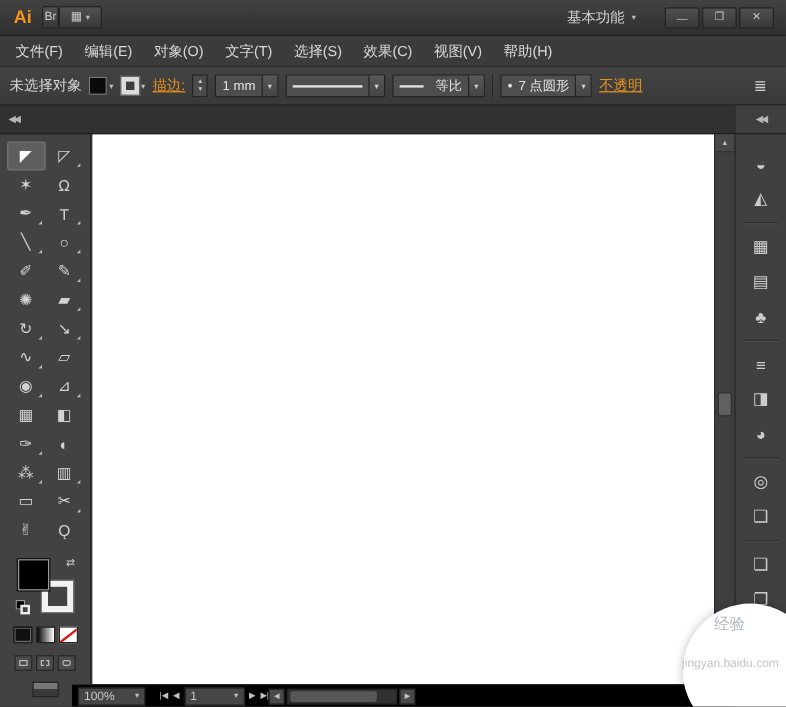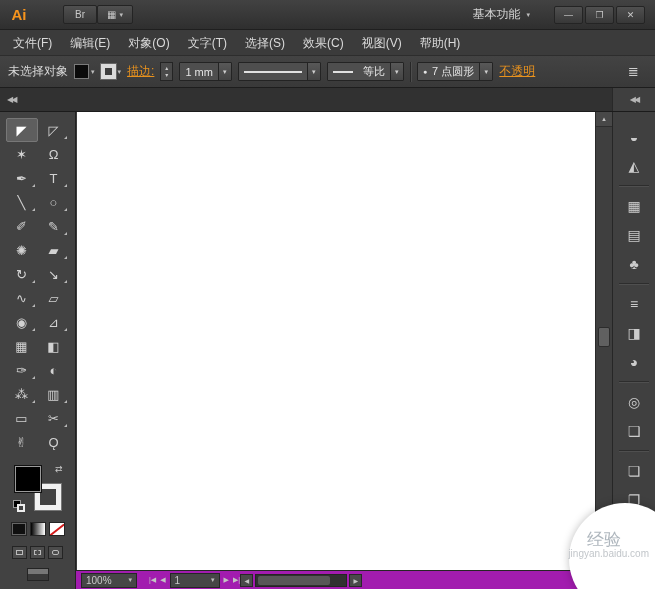--- a/index.html
+++ b/index.html
@@ -9,21 +9,21 @@
   .window *{box-sizing:border-box;}
 
   
   .titlebar{height:30px;display:flex;align-items:center;gap:0;padding-left:5px;
     background:linear-gradient(#424242,#2f2f2f);border-bottom:1px solid #1f1f1f;}
   .app-logo{width:28px;height:24px;display:flex;align-items:center;justify-content:center;
     color:#f7941d;font-weight:bold;font-size:15px;}
   .tb-btn{height:19px;border:1px solid #242424;border-radius:2px;color:#c9c9c9;
     background:linear-gradient(#505050,#383838);display:flex;align-items:center;
     justify-content:center;font-size:10px;padding:0 4px;}
-  .br-btn{margin-left:30px;width:34px;}
+  .br-btn{margin-left:2px;width:14px;}
   .arrange-btn{width:36px;gap:3px;}
   .workspace{margin-left:auto;display:flex;align-items:center;gap:6px;font-size:12px;color:#d5d5d5;padding:0 4px;}
   .winbtns{display:flex;gap:2px;margin-left:20px;margin-right:10px;}
   .winbtn{width:29px;height:18px;font-size:9px;}
   .tiny-arrow{font-size:7px;color:#bdbdbd;}
 
   
   .menubar{height:26px;display:flex;align-items:center;padding-left:4px;
     background:#3b3b3b;border-bottom:1px solid #2d2d2d;}
   .menu-item{padding:0 9px;font-size:12px;color:#dadada;line-height:26px;}
@@ -105,39 +105,39 @@
   .vs-thumb{position:absolute;left:2px;right:2px;top:215px;height:20px;background:#606060;
     border:1px solid #2c2c2c;border-radius:2px;}
 
   .rightstrip{position:absolute;right:0;top:0;bottom:0;width:43px;background:#404040;
     border-left:1px solid #262626;display:flex;flex-direction:column;align-items:center;padding-top:10px;}
   .rp-icon{width:100%;height:29px;display:flex;align-items:center;justify-content:center;
     font-size:14px;color:#cccccc;}
   .rp-sep{width:70%;height:1px;background:#2d2d2d;box-shadow:0 1px 0 #4f4f4f;margin:5px 0;}
 
   
-  .statusbar{position:absolute;left:76px;right:43px;bottom:0;height:19px;background:#a21caf;
+  .statusbar{position:absolute;left:60px;right:43px;bottom:0;height:19px;background:#000000;
     border-top:1px solid #262626;display:flex;align-items:center;font-size:10px;color:#c9c9c9;}
   .zoom-combo{width:56px;height:15px;margin-left:5px;background:#464646;border:1px solid #252525;
     display:flex;align-items:center;justify-content:space-between;padding:0 4px;}
   .nav{display:flex;align-items:center;gap:4px;margin-left:12px;}
   .nav-btn{font-size:7px;color:#c3c3c3;}
   .artboard-combo{width:50px;height:15px;background:#464646;border:1px solid #252525;
     display:flex;align-items:center;justify-content:space-between;padding:0 4px;}
   .status-text{flex:1;text-align:center;font-size:11px;color:#d2d2d2;white-space:nowrap;}
   .hscroll{display:flex;align-items:center;gap:2px;margin-right:3px;}
   .hs-btn{width:13px;height:13px;background:#4a4a4a;border:1px solid #282828;display:flex;
     align-items:center;justify-content:center;font-size:6px;color:#c3c3c3;}
   .hs-track{width:92px;height:13px;background:#303030;border:1px solid #242424;position:relative;}
   .hs-thumb{position:absolute;left:2px;top:1px;bottom:1px;width:72px;background:#575757;border-radius:2px;}
 
   
   .wm-circle{position:absolute;width:112px;height:112px;border-radius:50%;background:#fff;
     right:-26px;bottom:-26px;z-index:60;box-shadow:0 0 8px rgba(0,0,0,.25);}
-  .wm-cn{position:absolute;z-index:61;right:34px;bottom:38px;font-size:17px;color:#aeb6bd;}
+  .wm-cn{position:absolute;z-index:61;right:34px;bottom:60px;font-size:13px;color:#aeb6bd;}
   .wm-url{position:absolute;z-index:61;right:6px;bottom:30px;font-size:10px;color:#c2c6ca;white-space:nowrap;}
 </style>
 </head>
 <body>
 
 <div class="window">
 
   <div class="titlebar">
     <div class="app-logo">Ai</div>
     <div class="tb-btn br-btn">Br</div>

